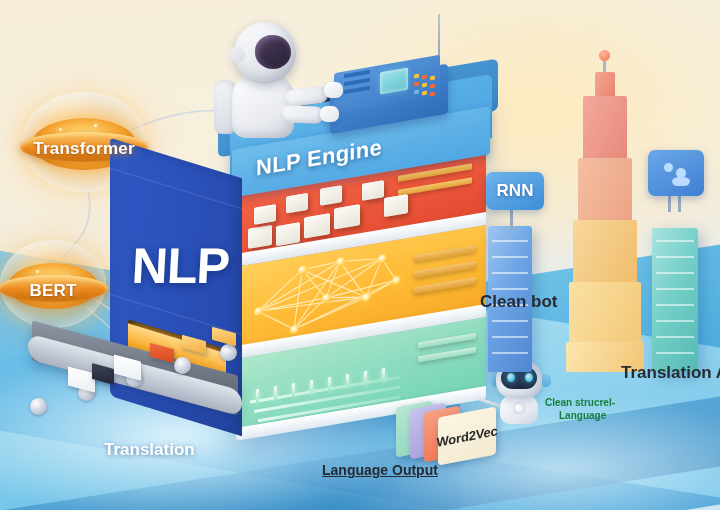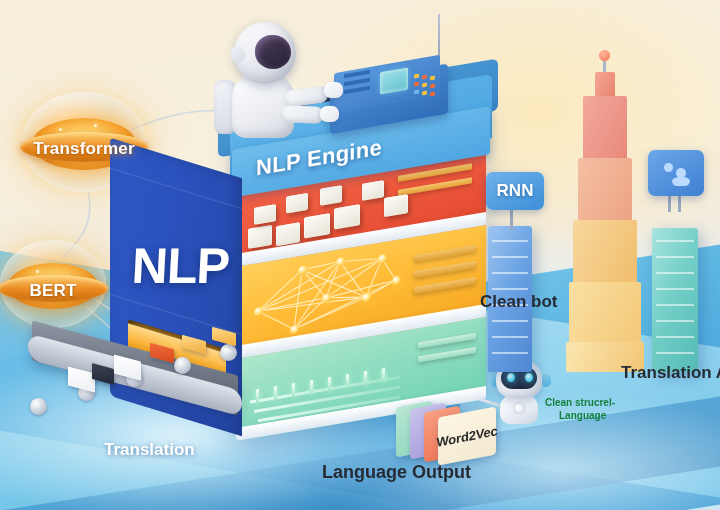--- a/index.html
+++ b/index.html
@@ -399,21 +399,21 @@
   }
   .people-ico { position:absolute; }
   .people-ico .hd { position:absolute; border-radius:50%; background:#bcdcff; }
   .people-ico .bd { position:absolute; border-radius:50% 50% 6px 6px; background:#bcdcff; }
 
   
   .lbl { position:absolute; white-space:nowrap; }
   .lbl.light { color:#ffffff; font-weight:bold; text-shadow:0 1px 4px rgba(20,70,130,.55); }
   .lbl.dark { color:#262b33; font-weight:bold; }
   #lbl-tokenization { left:104px; top:440px; font-size:17px; }
-  #lbl-language-output { left:322px; top:462px; font-size:18px; }
+  #lbl-language-output { left:322px; top:462px; font-size:14px;text-decoration:underline; }
   #lbl-chatbot { left:480px; top:292px; font-size:17px; }
   #lbl-search-engine { left:532px; top:322px; font-size:17px; }
   #lbl-translation-app { left:621px; top:363px; font-size:17px; }
   #lbl-clean { left:545px; top:397px; font-size:10px; font-weight:600; color:#15803d; line-height:1.25; }
   #lbl-clean .l2 { display:block; padding-left:14px; }
 </style>
 </head>
 <body>
 
 <div id="scene">

